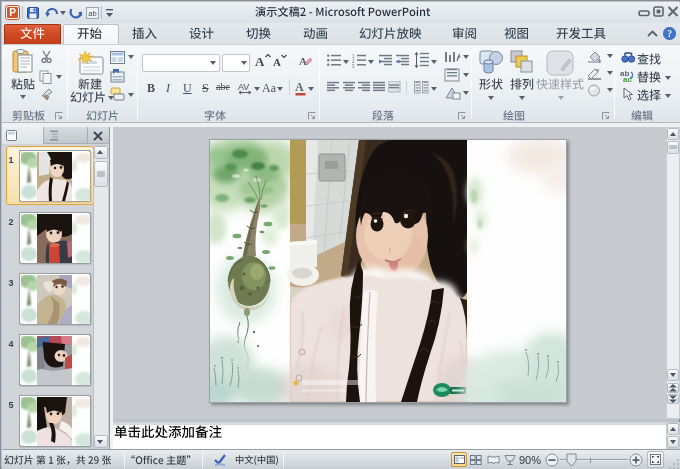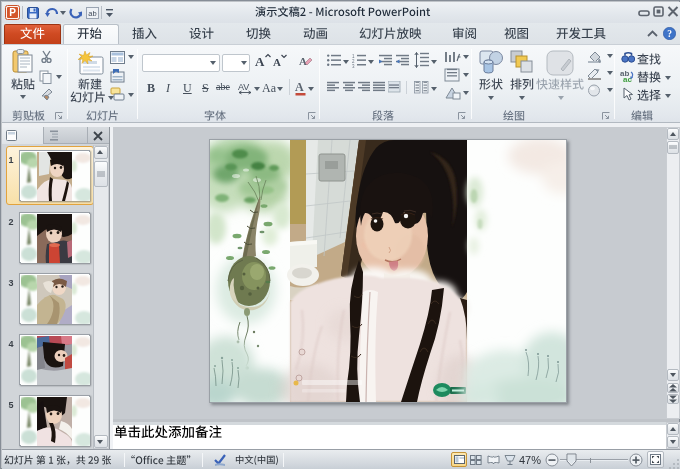--- a/index.html
+++ b/index.html
@@ -1107,21 +1107,21 @@
         <rect x="6.5" y="5.5" width="4.6" height="4" fill="#dce4ec" stroke="#6f7a86"></rect>
       </svg>
 <svg class="abs" style="left:485px;top:5px" width="13" height="10" viewBox="0 0 13 10">
         <path d="M1 1 Q6.5 3 6.5 1.5 Q6.5 3 12 1 L12 8 Q6.5 6.5 6.5 9 Q6.5 6.5 1 8 Z" fill="#f0f3f6" stroke="#6f7a86" stroke-width="0.9"></path>
       </svg>
 <svg class="abs" style="left:502px;top:5px" width="12" height="10" viewBox="0 0 12 10">
         <path d="M1 0.5 L11 0.5 L8.5 6 L3.5 6 Z" fill="#dce4ec" stroke="#6f7a86" stroke-width="0.9"></path>
         <rect x="5.5" y="6" width="1" height="3" fill="#6f7a86"></rect>
         <path d="M3.5 9.5 L8.5 9.5" stroke="#6f7a86"></path>
       </svg>
-<div class="abs" style="left:517px;top:4px;font-size:11px;color:#30363d">47%</div>
+<div class="abs" style="left:517px;top:4px;font-size:11px;color:#30363d">90%</div>
 <svg class="abs" style="left:543px;top:3px" width="14" height="14" viewBox="0 0 14 14">
         <circle cx="7" cy="7" r="6" fill="#eef1f4" stroke="#868d96"></circle>
         <rect x="3.5" y="6.3" width="7" height="1.6" fill="#4e565f"></rect>
       </svg>
 <div class="abs" style="left:558px;top:9px;width:68px;height:2px;background:#9aa0a8;border-bottom:1px solid #e8ecf0"></div>
 <div class="abs" style="left:588px;top:8px;width:1px;height:5px;background:#8a9098"></div>
 <svg class="abs" style="left:564px;top:3px" width="11" height="15" viewBox="0 0 11 15">
         <path d="M1 1 L10 1 L10 8 L5.5 13 L1 8 Z" fill="#f4f6f8" stroke="#7a828c"></path>
         <path d="M2 2 L9 2 L9 7.6 L5.5 11.5 L2 7.6 Z" fill="#dfe5ea"></path>
       </svg>

